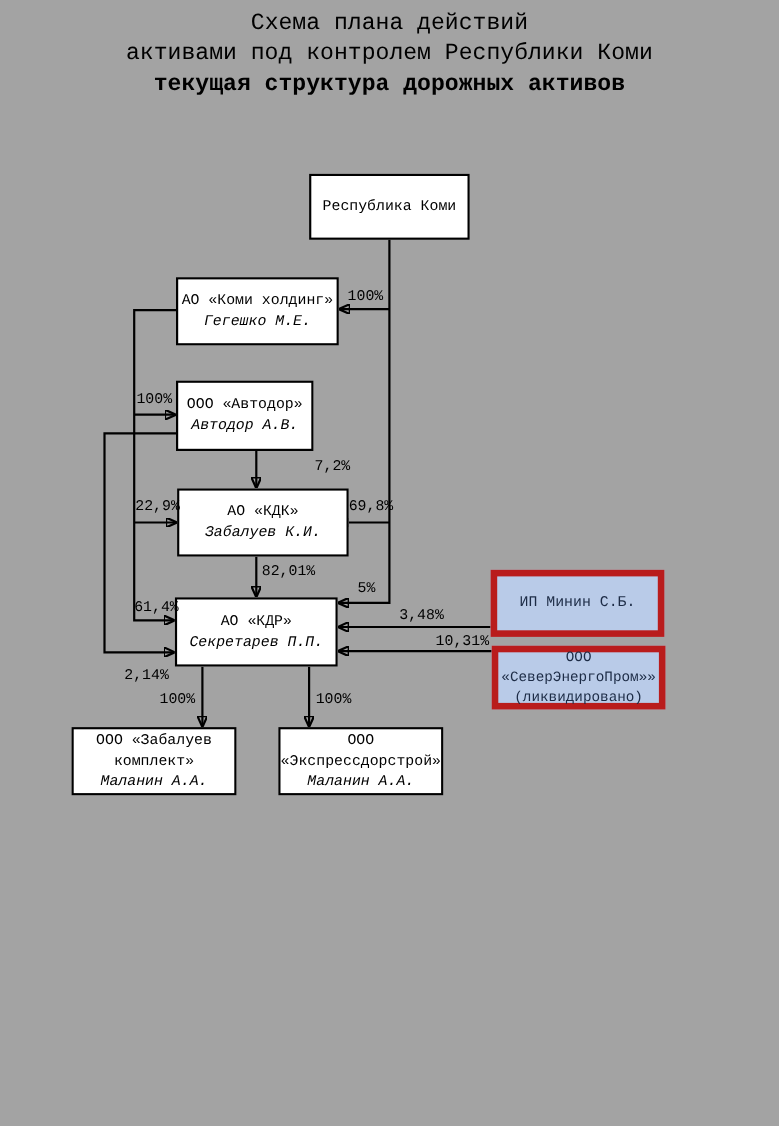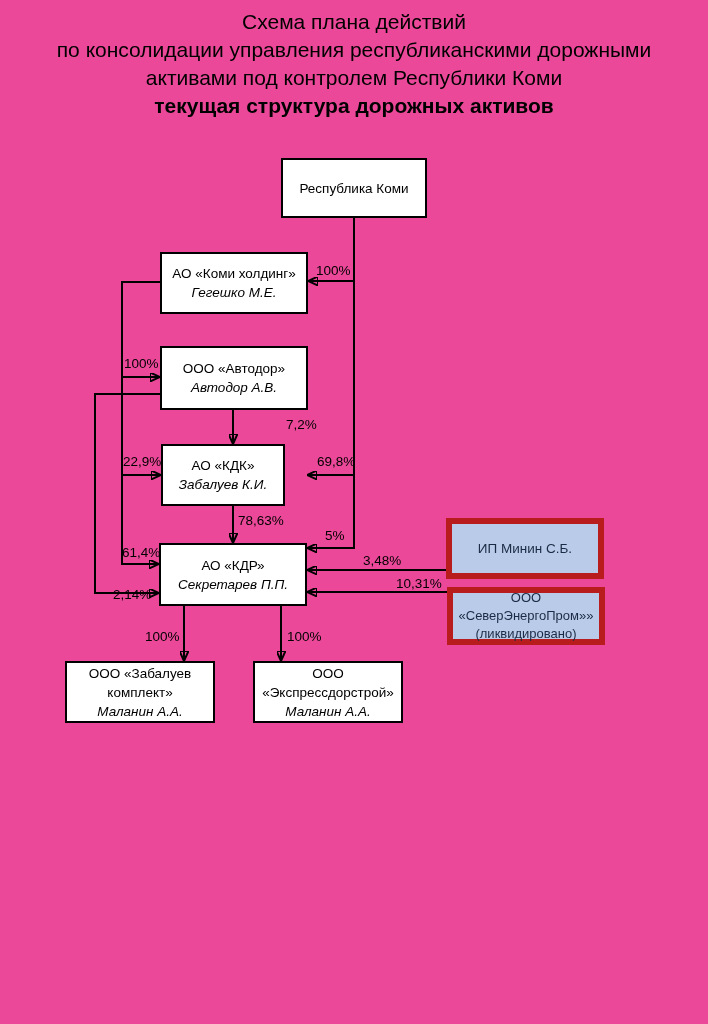--- a/index.html
+++ b/index.html
@@ -1,21 +1,21 @@
 <!DOCTYPE html>
 <html><head>
 <meta charset="utf-8">
 <style>
   html, body { margin: 0; padding: 0; background: #ffffff; }
   #page {
     position: relative;
     width: 708px;
     height: 1024px;
-    background: #ec4899;
-    font-family: Liberation Sans, sans-serif;
+    background: #a3a3a3;
+    font-family: Liberation Mono, monospace;
     color: #000000;
     overflow: hidden;
   }
   
   #title {
     position: absolute;
     top: 8px; left: 0;
     width: 708px;
     text-align: center;
     font-size: 21px;
@@ -65,21 +65,20 @@
     text-align: right;
   }
 </style>
 </head>
 <body>
 
 <div id="page">
 
   <div id="title">
     <div>Схема плана действий</div>
-    <div>по консолидации управления республиканскими дорожными</div>
     <div>активами под контролем Республики Коми</div>
     <div class="bold">текущая структура дорожных активов</div>
   </div>
 
   <svg id="connectors" viewBox="0 0 708 1024" xmlns="http://www.w3.org/2000/svg">
     <defs>
       <marker id="arr" markerWidth="10" markerHeight="9" refX="9" refY="4.5" orient="auto" markerUnits="userSpaceOnUse">
         <path d="M0,0 L10,4.5 L0,9 z" fill="#000000" stroke="none"></path>
       </marker>
     </defs>
@@ -108,26 +107,26 @@
 
   <div class="node" style="left:281px; top:158px; width:146px; height:60px;">
     <div>Республика Коми</div>
   </div>
 
   <div class="node" style="left:160px; top:252px; width:148px; height:62px;">
     <div>АО «Коми холдинг»</div>
     <div class="person">Гегешко М.Е.</div>
   </div>
 
-  <div class="node" style="left:160px; top:346px; width:148px; height:64px;">
+  <div class="node" style="left:160px; top:346px; width:125px; height:64px;">
     <div>ООО «Автодор»</div>
     <div class="person">Автодор А.В.</div>
   </div>
 
-  <div class="node" style="left:161px; top:444px; width:124px; height:62px;">
+  <div class="node" style="left:161px; top:444px; width:156px; height:62px;">
     <div>АО «КДК»</div>
     <div class="person">Забалуев К.И.</div>
   </div>
 
   <div class="node" style="left:159px; top:543px; width:148px; height:63px;">
     <div>АО «КДР»</div>
     <div class="person">Секретарев П.П.</div>
   </div>
 
   <div class="node highlight" style="left:446px; top:518px; width:158px; height:61px;">
@@ -150,22 +149,22 @@
     <div>ООО</div>
     <div>«Экспрессдорстрой»</div>
     <div class="person">Маланин А.А.</div>
   </div>
 
   <span class="edge-label" style="left:316px; top:263px;">100%</span>
   <span class="edge-label" style="left:124px; top:356px;">100%</span>
   <span class="edge-label" style="left:240px; top:417px;margin-left:46px;">7,2%</span>
   <span class="edge-label" style="left:123px; top:454px;">22,9%</span>
   <span class="edge-label" style="left:317px; top:454px;">69,8%</span>
-  <span class="edge-label" style="left:238px; top:513px;">78,63%</span>
+  <span class="edge-label" style="left:238px; top:513px;">82,01%</span>
   <span class="edge-label" style="left:325px; top:528px;">5%</span>
   <span class="edge-label" style="left:122px; top:545px;">61,4%</span>
-  <span class="edge-label" style="left:113px; top:587px;">2,14%</span>
+  <span class="edge-label" style="left:113px; top:607px;">2,14%</span>
   <span class="edge-label" style="left:363px; top:553px;">3,48%</span>
   <span class="edge-label" style="left:356px; top:576px;margin-left:40px;">10,31%</span>
   <span class="edge-label" style="left:145px; top:629px;">100%</span>
   <span class="edge-label" style="left:287px; top:629px;">100%</span>
 
 </div>
 
 </body></html>

